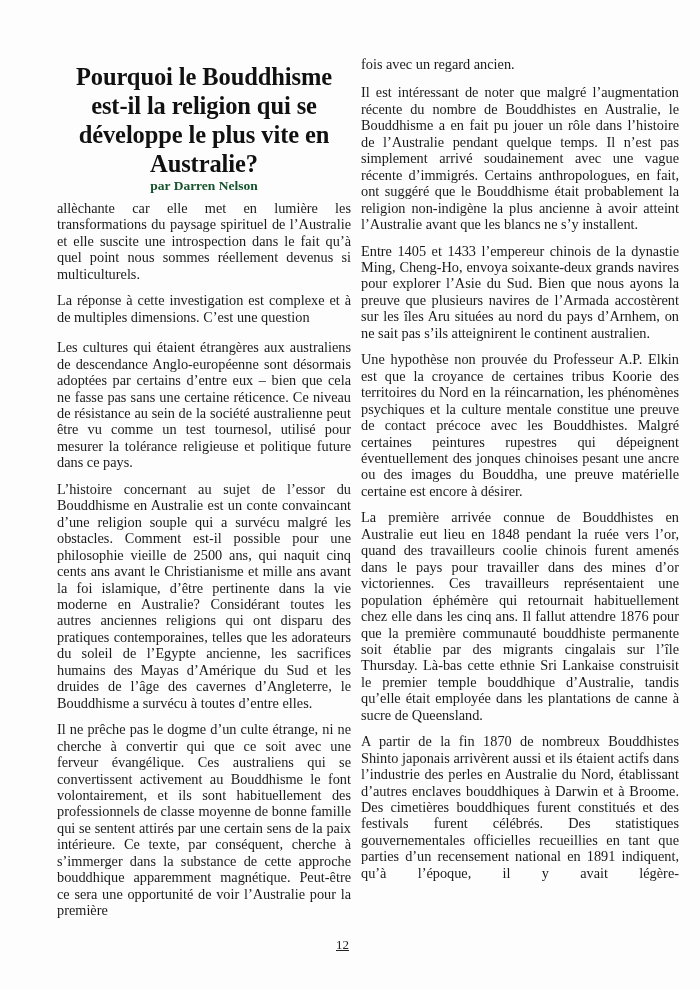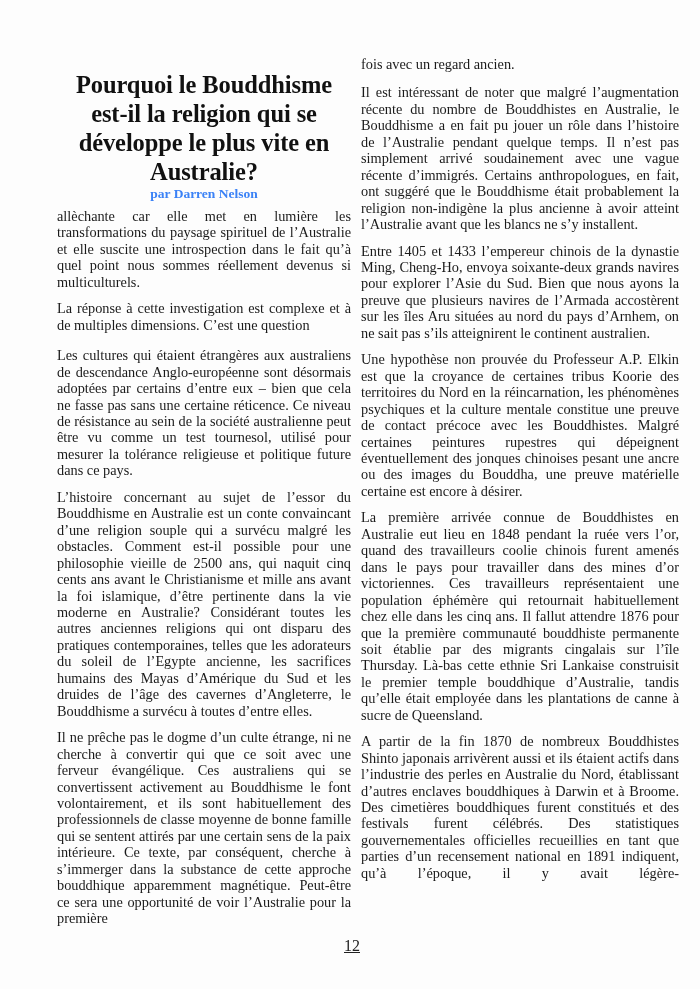--- a/index.html
+++ b/index.html
@@ -1,25 +1,25 @@
 <!DOCTYPE html>
 <html><head>
 <meta charset="utf-8">
 <style>
   html, body { margin: 0; padding: 0; background: #ffffff; }
   body { width: 700px; height: 989px; position: relative; overflow: hidden; color: #1a1a1a; font-family: "Liberation Serif", serif; }
   .page { position: absolute; left: 0; top: 0; width: 700px; height: 989px; background: #fdfdfd; }
   .col { position: absolute; }
-  .col-left { left: 57px; top: 70px; width: 294px; }
+  .col-left { left: 57px; top: 62px; width: 294px; }
   .col-right { left: 361px; top: 56px; width: 318px; }
   .title { font-family: "Liberation Serif", serif; font-weight: bold; font-size: 24.5px; line-height: 29px; text-align: center; margin: 0; letter-spacing: -0.1px; color: #111; }
-  .byline { font-weight: bold; font-size: 13.5px; text-align: center; margin: 0 0 6px 0; line-height: 16px; color: #3b82f6; }
+  .byline { font-weight: bold; font-size: 13.5px; text-align: center; margin: 0 0 6px 0; line-height: 16px; color: #14532d; }
   .p { font-size: 14.3px; line-height: 16.45px; text-align: justify; margin: 0 0 10px 0; hyphens: manual; }
   .intro { margin-bottom: 14px; text-align-last: left; }
-  .page-number { position: absolute; left: 344px; top: 937px; font-size: 16px; color: #222; text-decoration: underline; }
+  .page-number { position: absolute; left: 336px; top: 937px; font-size: 13px; color: #222; text-decoration: underline; }
 </style>
 </head>
 <body>
 
 <div class="page">
 
   <div class="col col-left">
     <h1 class="title">Pourquoi le Bouddhisme est-il la religion qui se développe le plus vite en Australie?</h1>
     <div class="byline">par Darren Nelson</div>
     <p class="p">allèchante car elle met en lumière les transformations du paysage spirituel de l’Australie et elle suscite une introspection dans le fait qu’à quel point nous sommes réellement devenus  si multiculturels.</p>

